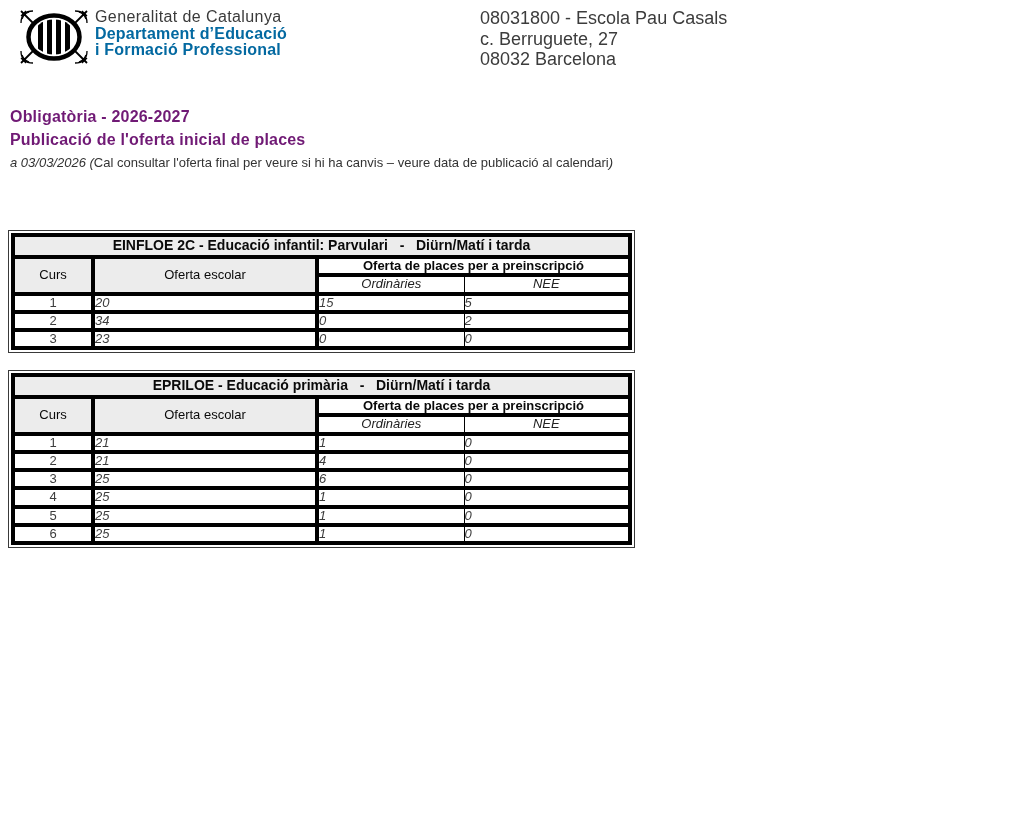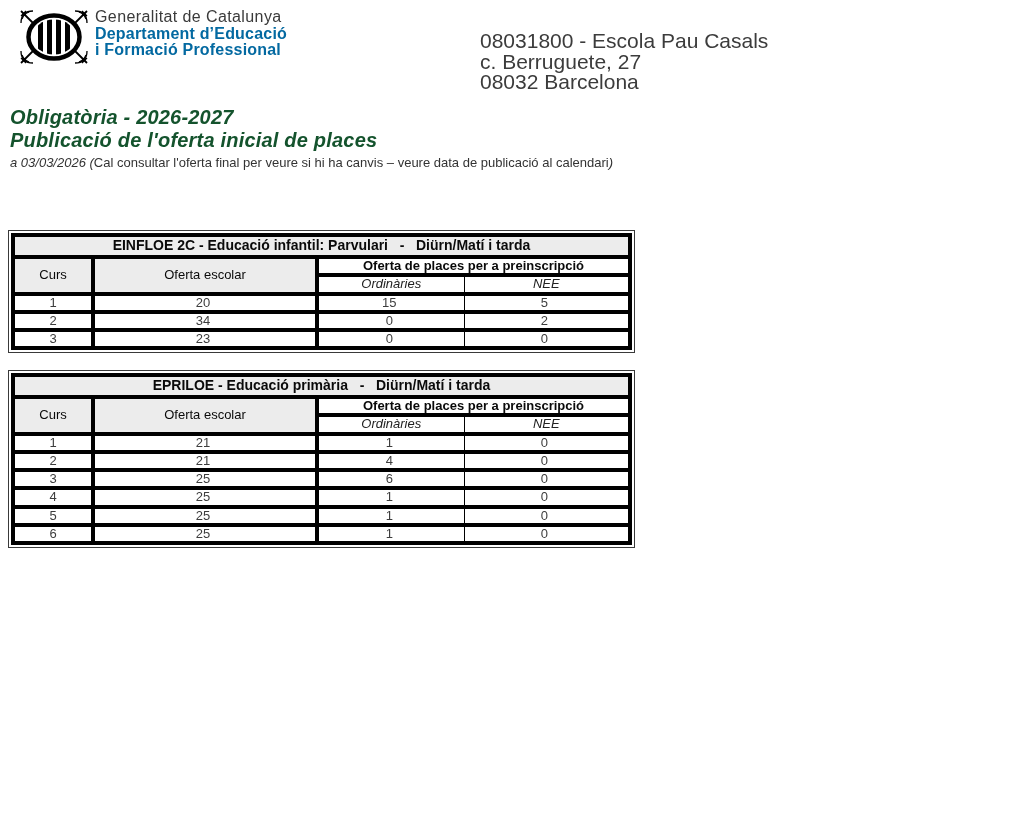--- a/index.html
+++ b/index.html
@@ -7,25 +7,25 @@
   .page {
     position: relative; width: 1024px; height: 819px;
     background: #ffffff; overflow: hidden;
   }
 
   
   .logo { position:absolute; left:20px; top:10px; width:68px; height:54px; }
   .org-block { position:absolute; left:95px; top:9px; font-size:16px; line-height:16.5px; letter-spacing:0.4px; }
   .org-line1 { color:#3a3a3a; }
   .org-line2, .org-line3 { color:#0369a1; font-weight:bold; letter-spacing:0.2px; }
-  .school-block { position:absolute; left:480px; top:8px; font-size:21px; line-height:20.5px; color:#3c3c3c;margin-top:23px; }
+  .school-block { position:absolute; left:480px; top:8px; font-size:18px; line-height:20.5px; color:#3c3c3c; }
 
   
   .title-block { position:absolute; left:10px; top:106px; }
-  .t-main { font-size:20px; font-weight:bold; color:#14532d; line-height:22.5px; letter-spacing:0.2px;font-style:italic; }
+  .t-main { font-size:16px; font-weight:bold; color:#701a75; line-height:22.5px; letter-spacing:0.2px; }
   .t-note { font-size:13px; color:#333333; line-height:21px; margin-top:1px; }
   .it { font-style: italic; }
 
   
   .tbl-wrap {
     position:absolute; left:8px; width:627px;
     border:1px solid #3a3a3a; padding:2px; box-sizing:border-box;
     background:#ffffff;
   }
   .tw1 { top:230px; }
@@ -46,21 +46,21 @@
   }
   .tbl .subcell {
     background:#ffffff; text-align:center; vertical-align:middle;
     font-style:italic; color:#222; height:14px; border-bottom-width:3px;
   }
   .tbl .hspan { border-bottom-width:3px; }
   .tbl .b3l { border-left-width:3px; }
   .tbl .b1l { border-left-width:1px; }
   .tbl .b1r { border-right-width:1px; }
   .tbl .dctr { text-align:center; color:#3d3d3d; height:14px; background:#fff; }
-  .tbl .dnum { text-align:center; padding-right:4px; color:#3d3d3d; height:14px; background:#fff; }
+  .tbl .dnum { text-align:left; padding-right:4px; color:#3d3d3d; height:14px; background:#fff;font-style:italic; }
 </style>
 </head>
 <body>
 
 <div class="page">
 
   <svg class="logo" viewBox="0 0 68 54" xmlns="http://www.w3.org/2000/svg">
     <defs>
       <g id="knot" stroke="#000" fill="none" stroke-width="1.3">
         <path d="M1,13 C1,5 5,1 13,1"></path>

